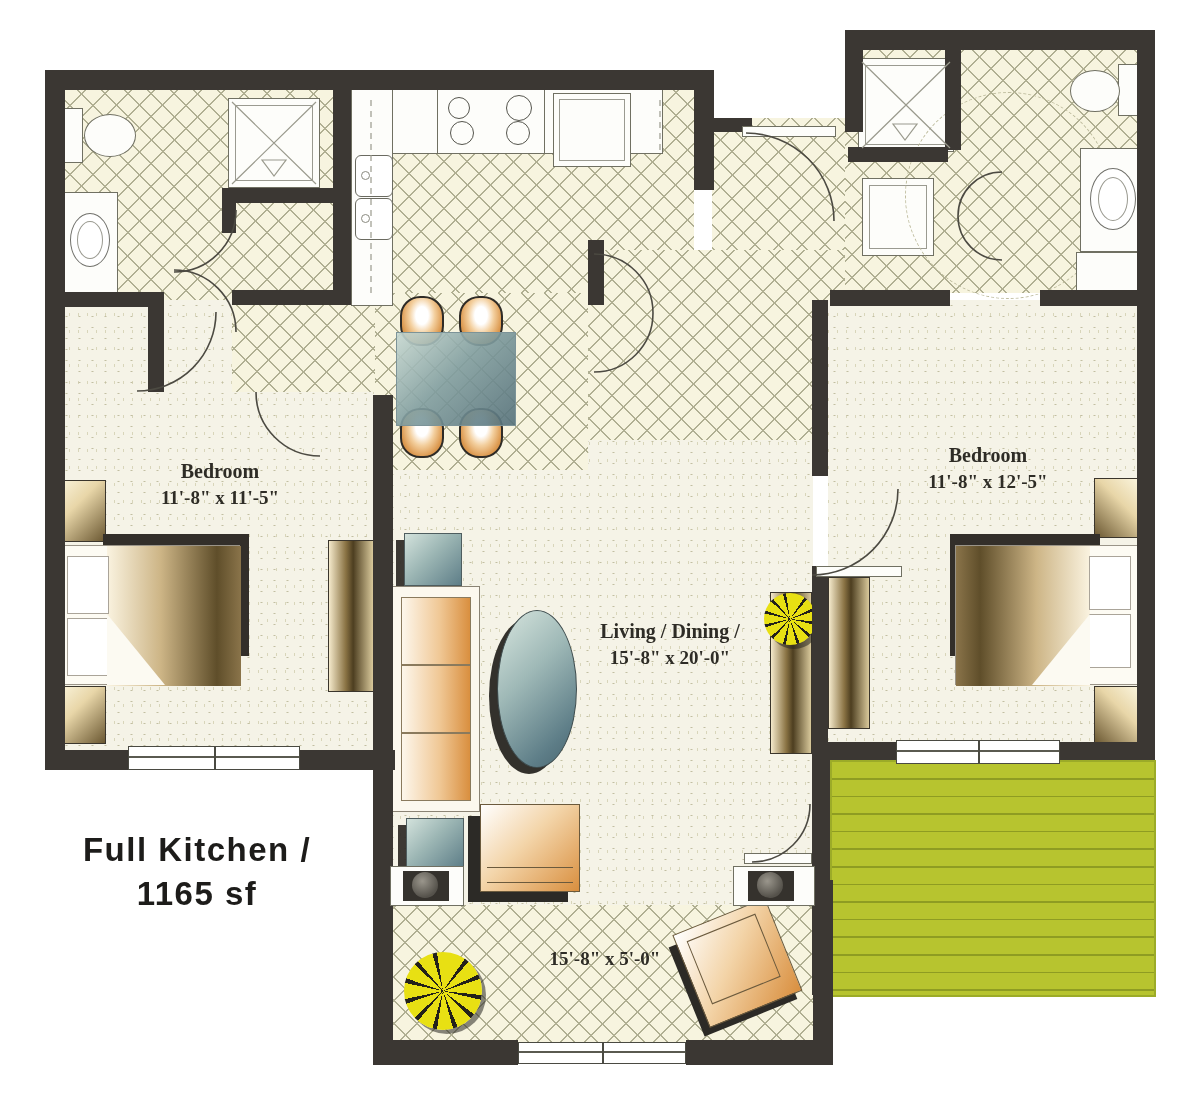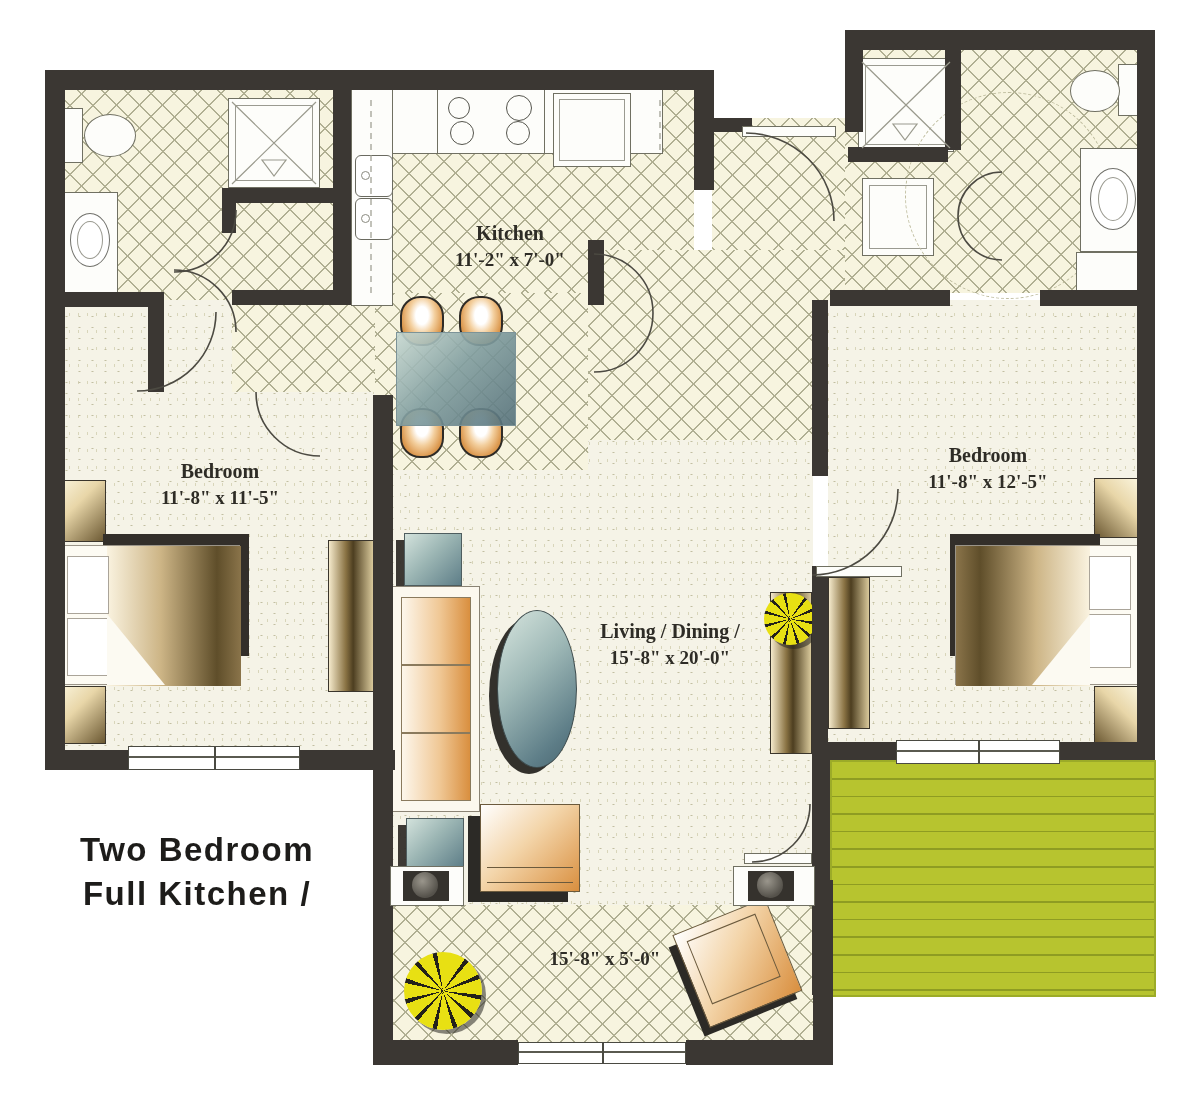--- a/index.html
+++ b/index.html
@@ -241,38 +241,34 @@
     <g fill="none" stroke="#9a9a8d" stroke-width="1.2">
       <path d="M 232 102 L 316 184 M 316 102 L 232 184"></path>
       <path d="M 262 160 L 286 160 L 274 176 Z"></path>
       <path d="M 862 62 L 950 148 M 950 62 L 862 148"></path>
       <path d="M 893 124 L 917 124 L 905 140 Z"></path>
       <path d="M 371 100 L 371 295" stroke-dasharray="6 5"></path>
       <path d="M 660 100 L 660 150" stroke-dasharray="6 5"></path>
     </g>
   </svg>
 
-  <div class="abs room-label" style="left:400px;top:220px;width:220px;">
-    <span class="nm">Kitchen</span>
-    <span class="dm">11'-2" x 7'-0"</span>
-  </div>
   <div class="abs room-label" style="left:110px;top:458px;width:220px;">
     <span class="nm">Bedroom</span>
     <span class="dm">11'-8" x 11'-5"</span>
   </div>
   <div class="abs room-label" style="left:878px;top:442px;width:220px;">
     <span class="nm">Bedroom</span>
     <span class="dm">11'-8" x 12'-5"</span>
   </div>
   <div class="abs room-label" style="left:555px;top:618px;width:230px;">
     <span class="nm">Living / Dining /</span>
     <span class="dm">15'-8" x 20'-0"</span>
   </div>
   <div class="abs room-label" style="left:490px;top:946px;width:230px;">
     <span class="dm">15'-8" x 5'-0"</span>
   </div>
 
   <div class="abs title" style="left:42px;top:828px;width:310px;">
-    <div>Two Bedroom</div>
     <div>Full Kitchen /</div>
+    <div>1165 sf</div>
   </div>
 
 </div>
 
 </body></html>

